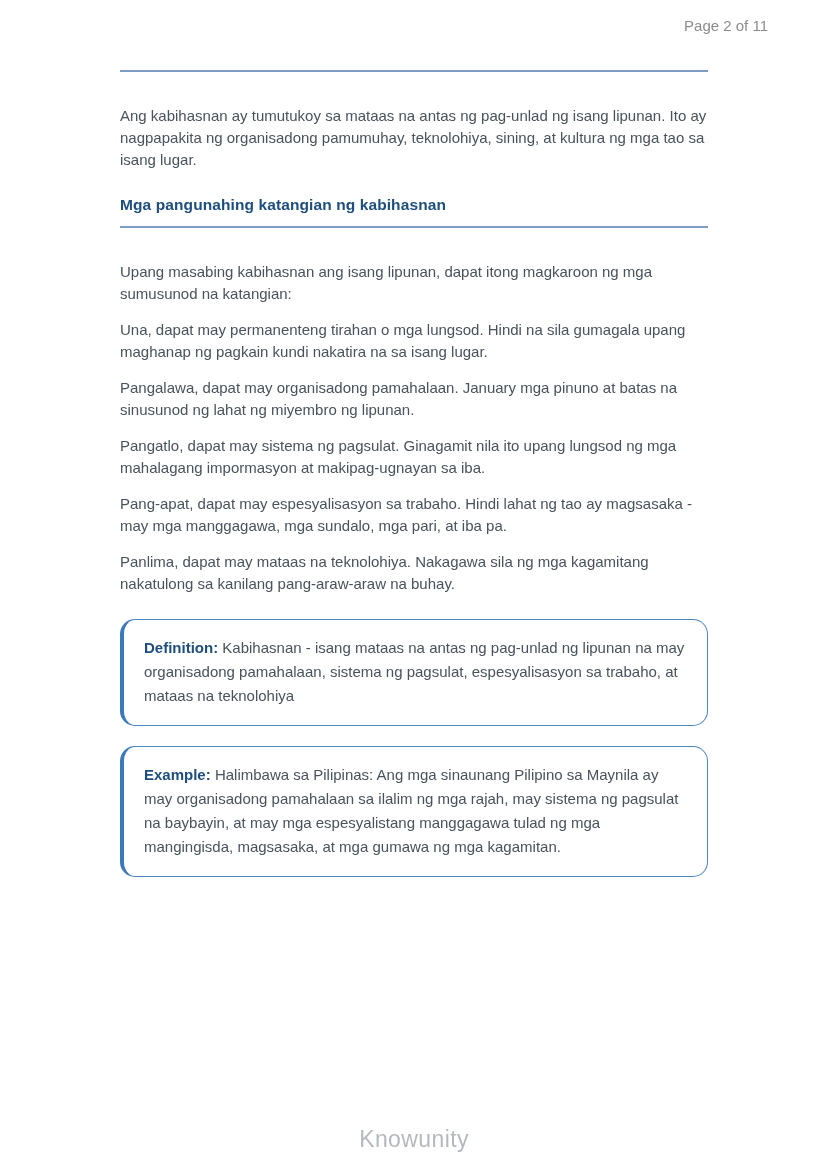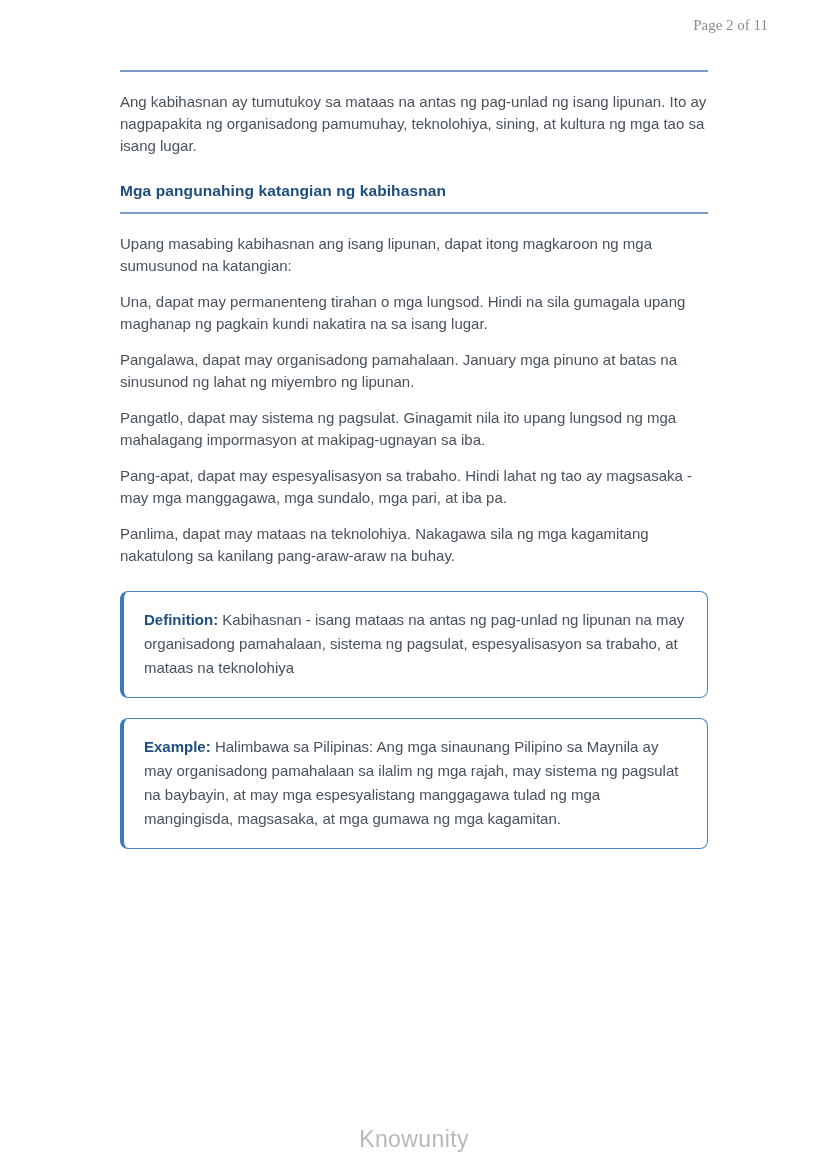--- a/index.html
+++ b/index.html
@@ -11,21 +11,21 @@
     width: 828px;
     height: 1171px;
     position: relative;
     font-family: "Liberation Sans", "DejaVu Sans", sans-serif;
     -webkit-font-smoothing: antialiased;
   }
   .page-number {
     position: absolute;
     top: 17px;
     right: 60px;
-    font-family: Liberation Serif, serif;
+    font-family: Liberation Sans, sans-serif;
     font-size: 15px;
     color: #8b8b8b;
   }
   .content {
     position: absolute;
     left: 120px;
     top: 59px;
     width: 588px;
   }
   h2.sec-heading {
@@ -42,30 +42,30 @@
     border: none;
     margin: 11px 0 0 0;
   }
   p.body-para {
     margin: 14px 0 0 0;
     font-size: 15px;
     line-height: 22px;
     color: #49525c;
   }
   p.body-para.after-rule {
-    margin-top: 19px;
+    margin-top: 33px;
   }
   .section-2 {
     margin-top: 24px;
   }
   .callout {
     margin-top: 24px;
     border: 1.5px solid #4a86c2;
     border-left: 4px solid #3c79b8;
-    border-radius: 8px;
+    border-radius: 15px;
     padding: 16px 20px 17px 20px;
     font-size: 15px;
     line-height: 24px;
     color: #49525c;
     box-sizing: border-box;
   }
   .callout + .callout {
     margin-top: 20px;
   }
   .callout strong {

